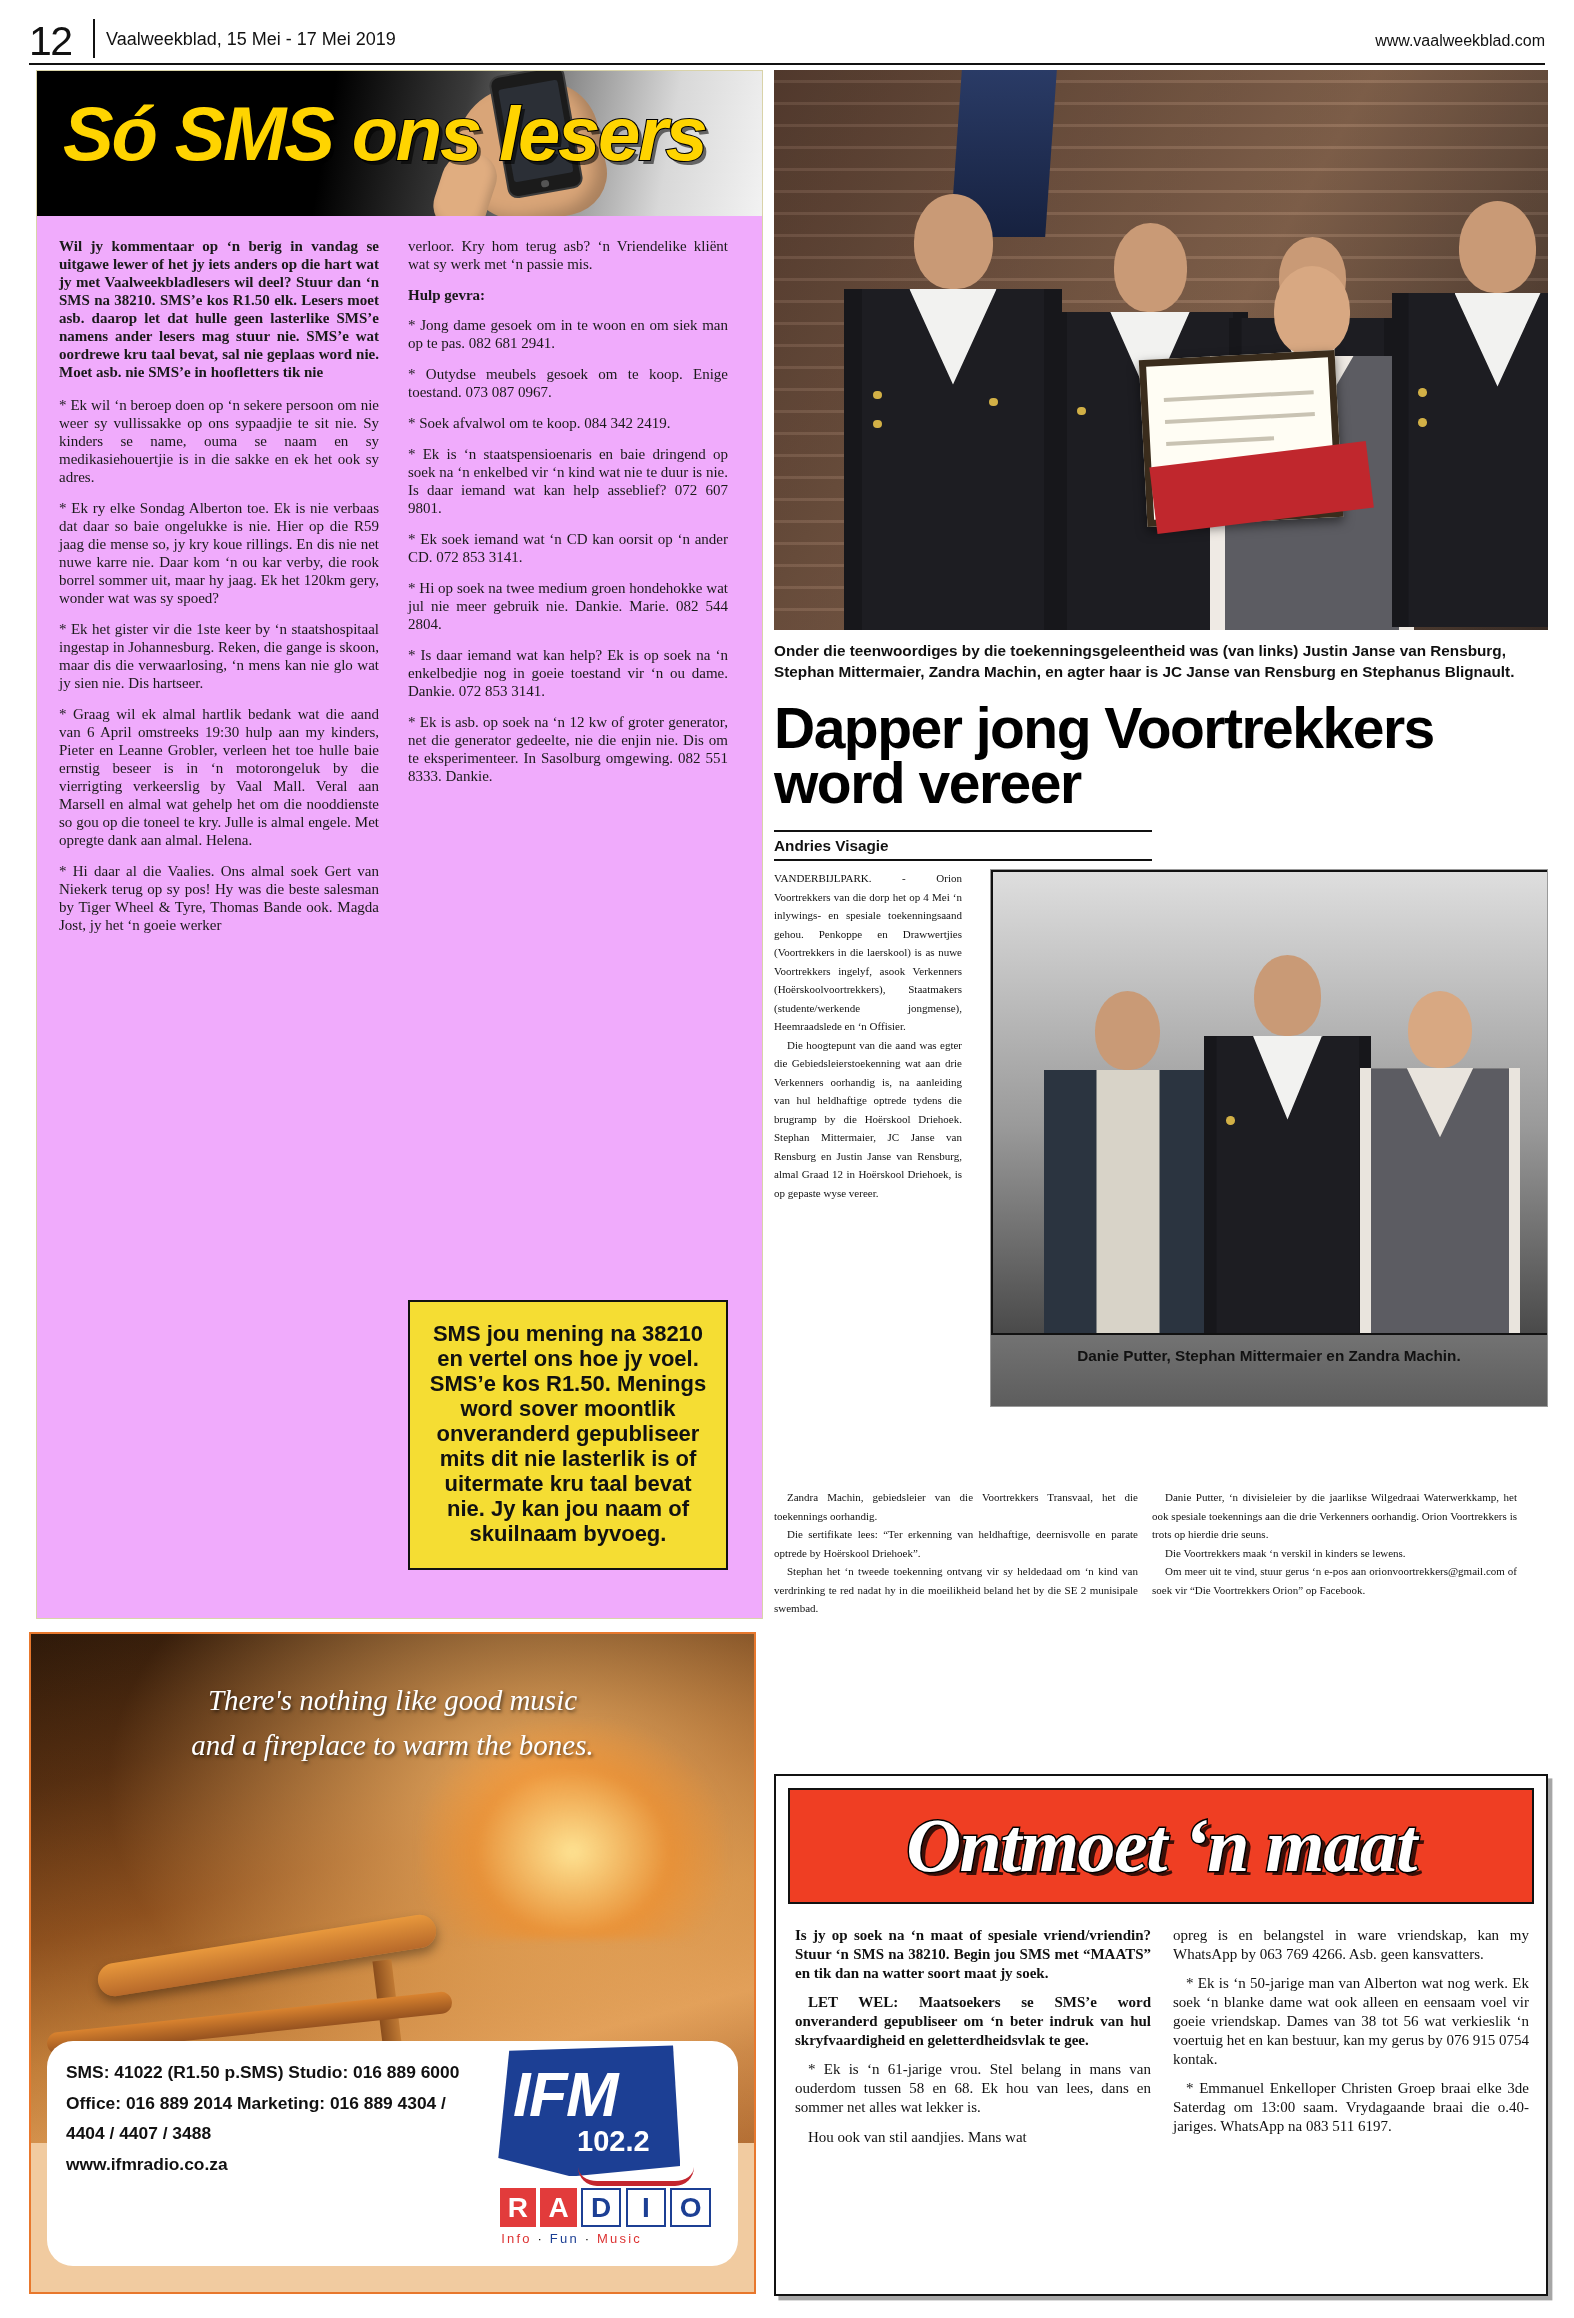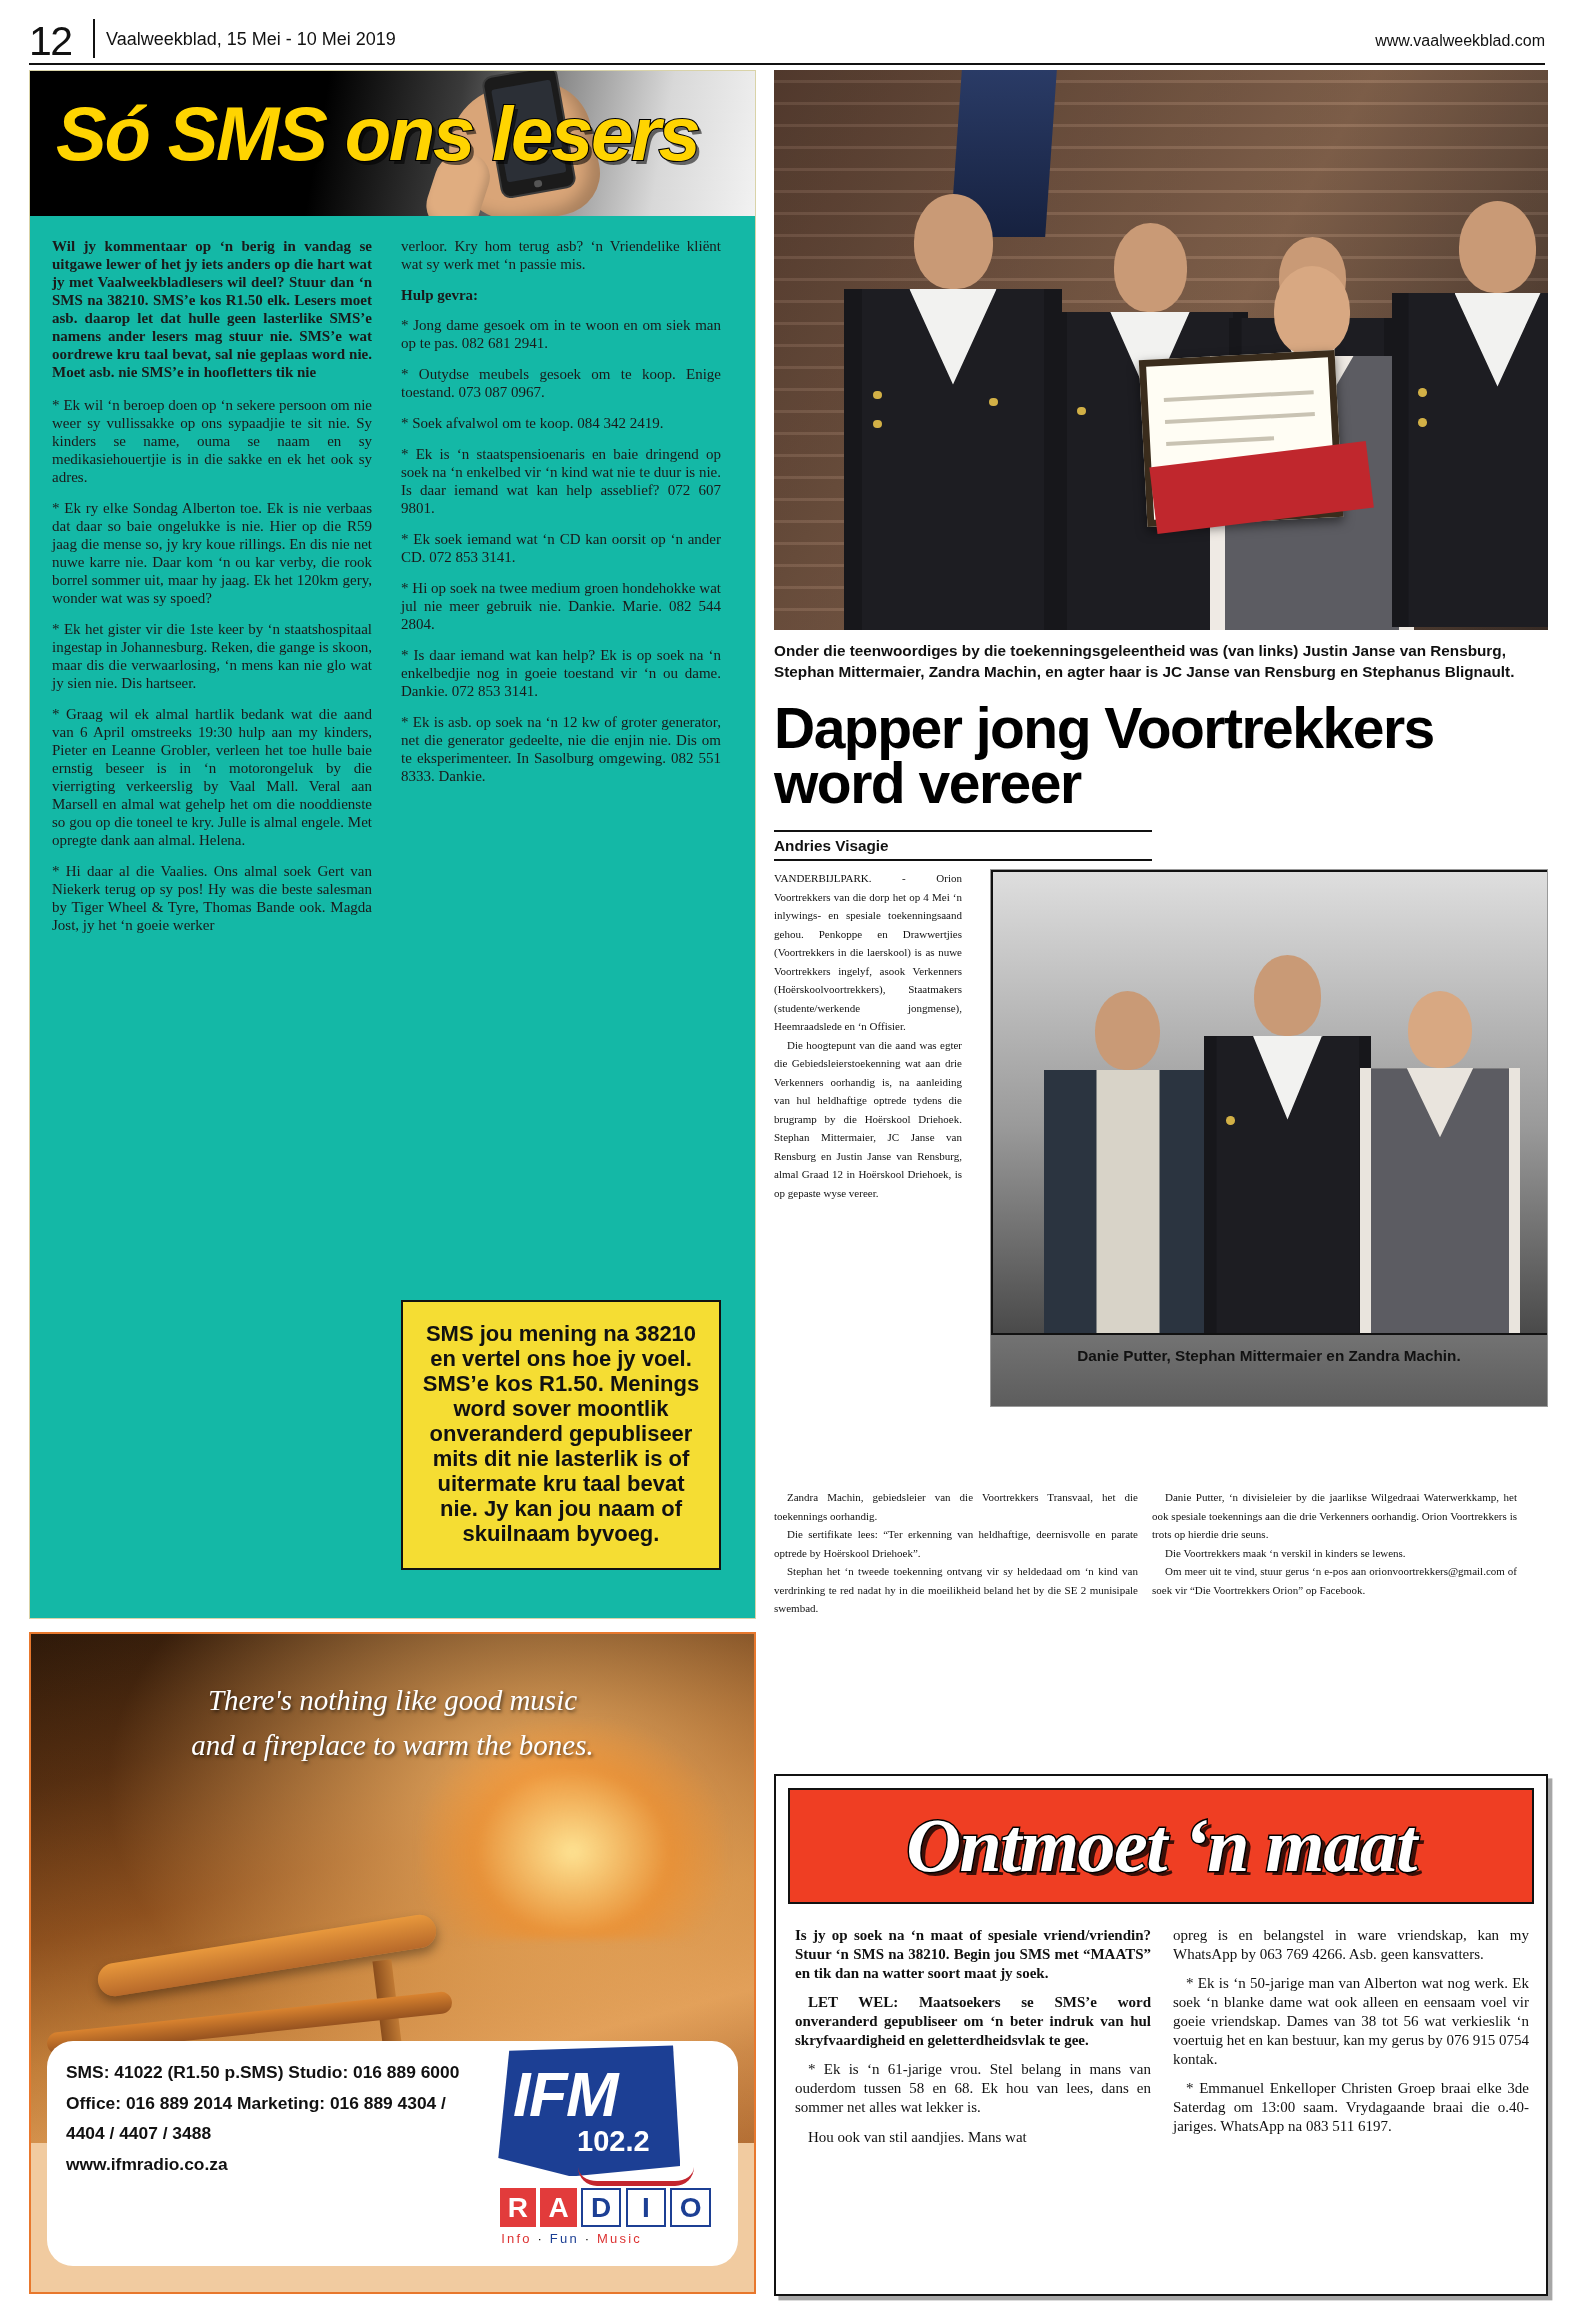--- a/index.html
+++ b/index.html
@@ -27,22 +27,22 @@
   }
   .masthead-url {
     position:absolute; right:0; top:11.6px;
     font-family:"Liberation Sans", sans-serif;
     font-size:16px; color:#111;
   }
   .masthead-line { position:absolute; left:29px; top:63px; right:29px; height:2.2px; background:#111; }
 
   
   .sms-panel {
-    position:absolute; left:29px; top:70px; width:727px; height:1549px;
-    background:#14b8a6; border:0.7px solid #d9d3a8;
+    position:absolute; left:36px; top:70px; width:727px; height:1549px;
+    background:#f0abfc; border:0.7px solid #d9d3a8;
   }
   .sms-banner {
     position:absolute; left:0; top:0; width:100%; height:145px;
     background:#111; overflow:hidden;
   }
   .sms-banner-grad {
     position:absolute; inset:0;
     background:linear-gradient(100deg,#000 0%,#000 40%,#3a3a3a 58%,#8f8f8f 72%,#d8d8d8 86%,#f2f2f2 100%);
   }
   .sms-banner-title {
@@ -304,21 +304,21 @@
   .maat-col p.ind { text-indent:13px; }
 </style>
 </head>
 <body>
 
 <div class="page">
 
   <div class="masthead">
     <div class="folio">12</div>
     <div class="folio-rule"></div>
-    <div class="masthead-title">Vaalweekblad, 15 Mei - 10 Mei 2019</div>
+    <div class="masthead-title">Vaalweekblad, 15 Mei - 17 Mei 2019</div>
     <div class="masthead-url">www.vaalweekblad.com</div>
   </div>
   <div class="masthead-line"></div>
 
   <div class="sms-panel">
     <div class="sms-banner">
       <div class="sms-banner-grad"></div>
       <div class="hand"></div>
       <div class="thumb"></div>
       <div class="phone">

